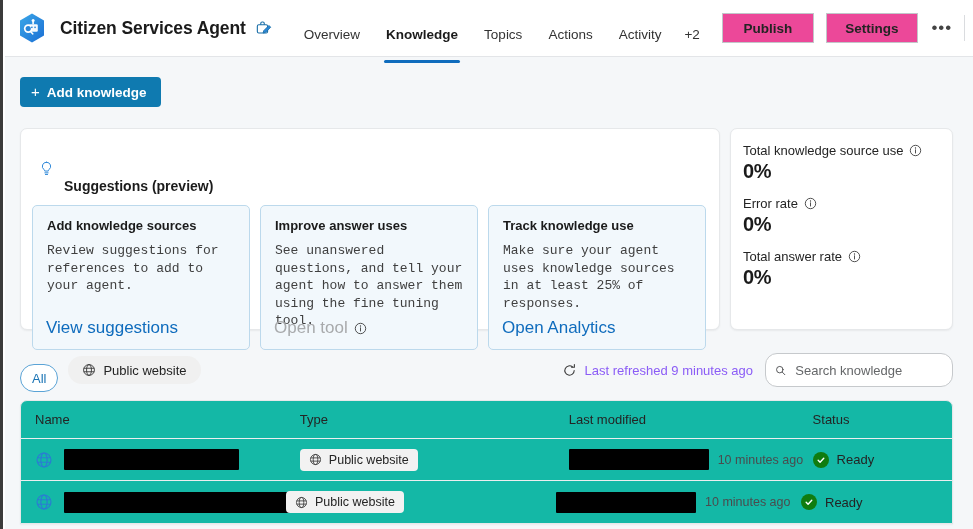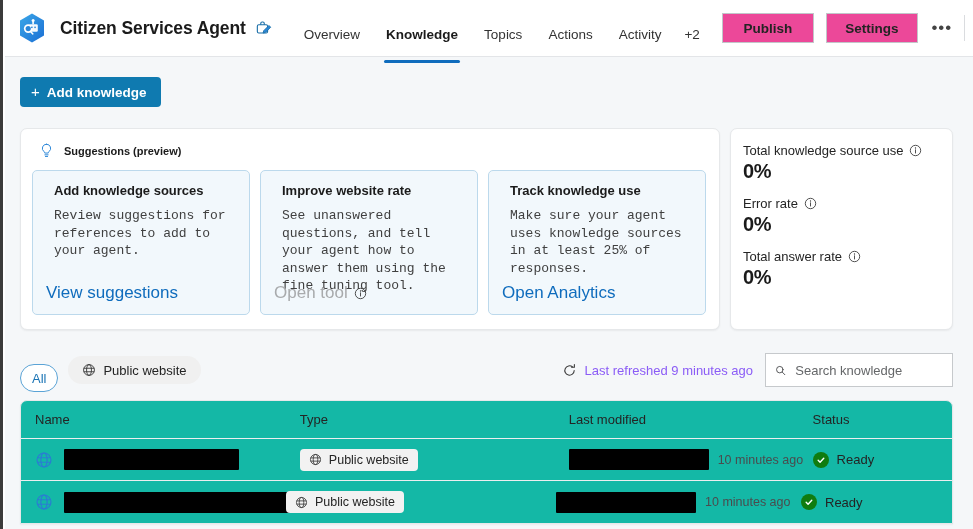--- a/index.html
+++ b/index.html
@@ -183,37 +183,38 @@
     box-shadow: 0 1px 2px rgba(0,0,0,0.06);
     box-sizing: border-box;
   }
   .sugg-header {
     display: flex;
     align-items: center;
     gap: 9px;
     padding: 13px 0 0 17px;
   }
   .sugg-title {
-    font-size: 11px;
+    font-size: 14px;
     font-weight: bold;
     color: #1b1b1b;
+    margin-top: 36px;
   }
   .cards-row {
     display: flex;
     gap: 10px;
     padding: 11px 12px 0 11px;
   }
   .card {
     width: 218px;
     height: 145px;
     background: #f2f8fc;
     border: 1px solid #bcd9ec;
     border-radius: 5px;
     box-sizing: border-box;
-    padding: 12px 13px 10px 21px;
+    padding: 12px 13px 10px 14px;
     display: flex;
     flex-direction: column;
     position: relative;
   }
   .card-title {
     font-size: 13px;
     font-weight: bold;
     color: #1b1b1b;
     margin-bottom: 9px;
   }
@@ -310,21 +311,21 @@
     align-items: center;
     gap: 8px;
     font-size: 13px;
     color: #8b5cf6;
   }
   .search-box {
     margin-left: 12px;
     width: 188px;
     height: 28px;
     border: 1px solid #c6c9cc;
-    border-radius: 0;
+    border-radius: 12px;
     background: #ffffff;
     display: flex;
     align-items: center;
     gap: 7px;
     padding: 16px 9px;
     box-sizing: border-box;
   }
   .search-box input {
     border: none;
     outline: none;
@@ -492,21 +493,21 @@
 
       <div class="card">
         <div class="card-title">Add knowledge sources</div>
         <div class="card-body">Review suggestions for references to add to your agent.</div>
         <div class="card-link">
           <span>View suggestions</span>
         </div>
       </div>
 
       <div class="card">
-        <div class="card-title">Improve website rate</div>
+        <div class="card-title">Improve answer uses</div>
         <div class="card-body">See unanswered questions, and tell your agent how to answer them using the fine tuning tool.</div>
         <div class="card-link disabled">
           <span>Open tool</span>
           <svg class="info-i" viewBox="0 0 16 16" fill="none" stroke="#3b3b3b" stroke-width="1.1">
             <circle cx="8" cy="8" r="6.4"></circle>
             <path d="M8 7.1 v4" stroke-linecap="round"></path>
             <circle cx="8" cy="4.9" r="0.8" fill="#3b3b3b" stroke="none"></circle>
           </svg>
         </div>
       </div>

